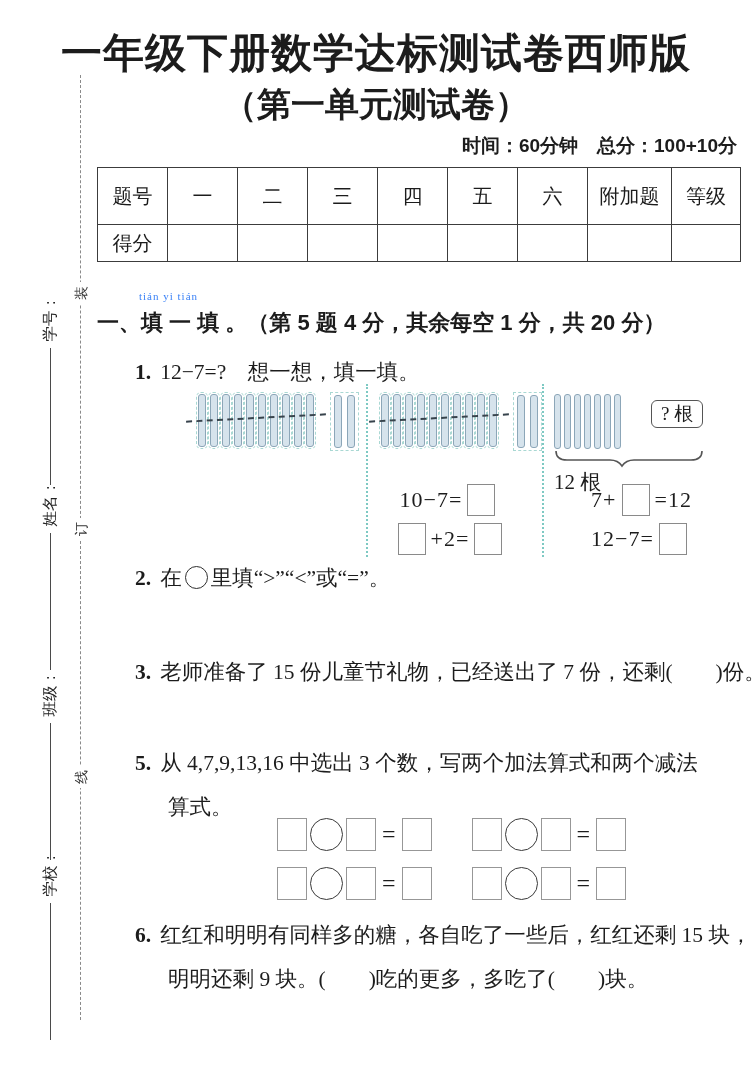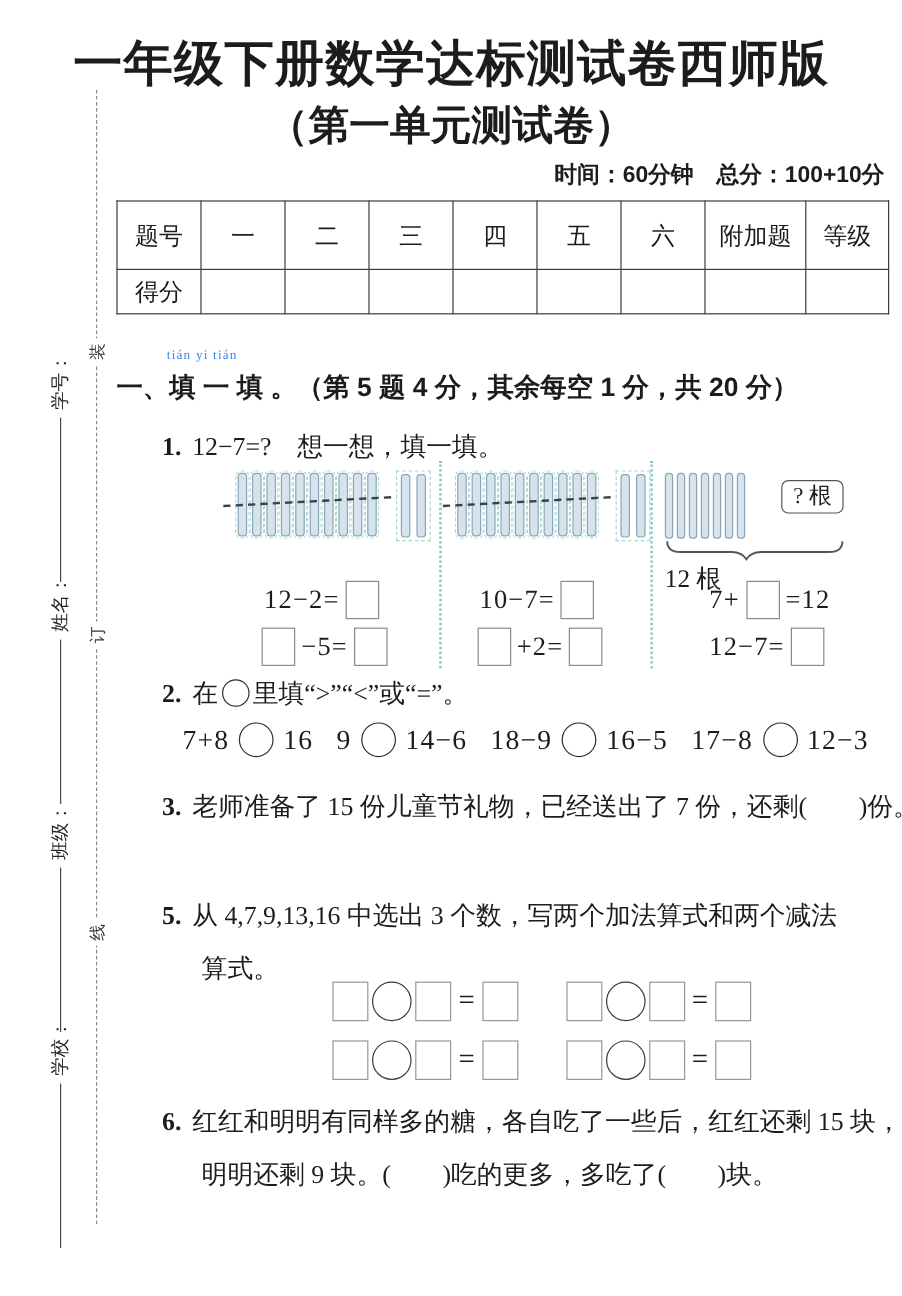--- a/index.html
+++ b/index.html
@@ -171,31 +171,20 @@
             <div class="stick outlined"></div>
             <div class="stick outlined"></div>
             <div class="stick outlined"></div>
             <div class="wave"></div>
           </div>
           <div class="loose">
             <div class="stick"></div>
             <div class="stick"></div>
           </div>
         </div>
-        <div class="panel-eqs">
-          <div class="eq-row">
-            <span>12−2=</span>
-            <span class="eq-box"></span>
-          </div>
-          <div class="eq-row">
-            <span class="eq-box"></span>
-            <span>−5=</span>
-            <span class="eq-box"></span>
-          </div>
-        </div>
       </div>
       <div class="panel sep" style="flex: 0 0 164px;">
         <div class="sticks-row">
           <div class="bundle">
             <div class="stick outlined"></div>
             <div class="stick outlined"></div>
             <div class="stick outlined"></div>
             <div class="stick outlined"></div>
             <div class="stick outlined"></div>
             <div class="stick outlined"></div>
@@ -249,42 +238,20 @@
             <span>12−7=</span>
             <span class="eq-box"></span>
           </div>
         </div>
       </div>
     </div>
 
   <div class="q" style="left:135px; top:563px;">
     <span class="qnum">2.</span><span><span>在</span><span class="inline-circle"></span><span>里填“&gt;”“&lt;”或“=”。</span></span>
   </div>
-  <div class="comparisons">
-      <div class="cmp">
-        <span>7+8</span>
-        <span class="cmp-circle"></span>
-        <span>16</span>
-      </div>
-      <div class="cmp">
-        <span>9</span>
-        <span class="cmp-circle"></span>
-        <span>14−6</span>
-      </div>
-      <div class="cmp">
-        <span>18−9</span>
-        <span class="cmp-circle"></span>
-        <span>16−5</span>
-      </div>
-      <div class="cmp">
-        <span>17−8</span>
-        <span class="cmp-circle"></span>
-        <span>12−3</span>
-      </div>
-    </div>
 
   <div class="q" style="left:135px; top:657px;">
     <span class="qnum">3.</span><span>老师准备了 15 份儿童节礼物，已经送出了 7 份，还剩(　　)份。</span>
   </div>
 
 
   <div class="q" style="left:135px; top:748px;">
     <span class="qnum">5.</span><span>从 4,7,9,13,16 中选出 3 个数，写两个加法算式和两个减法</span>
   </div>
   <div class="q" style="left:168px; top:792px;">

